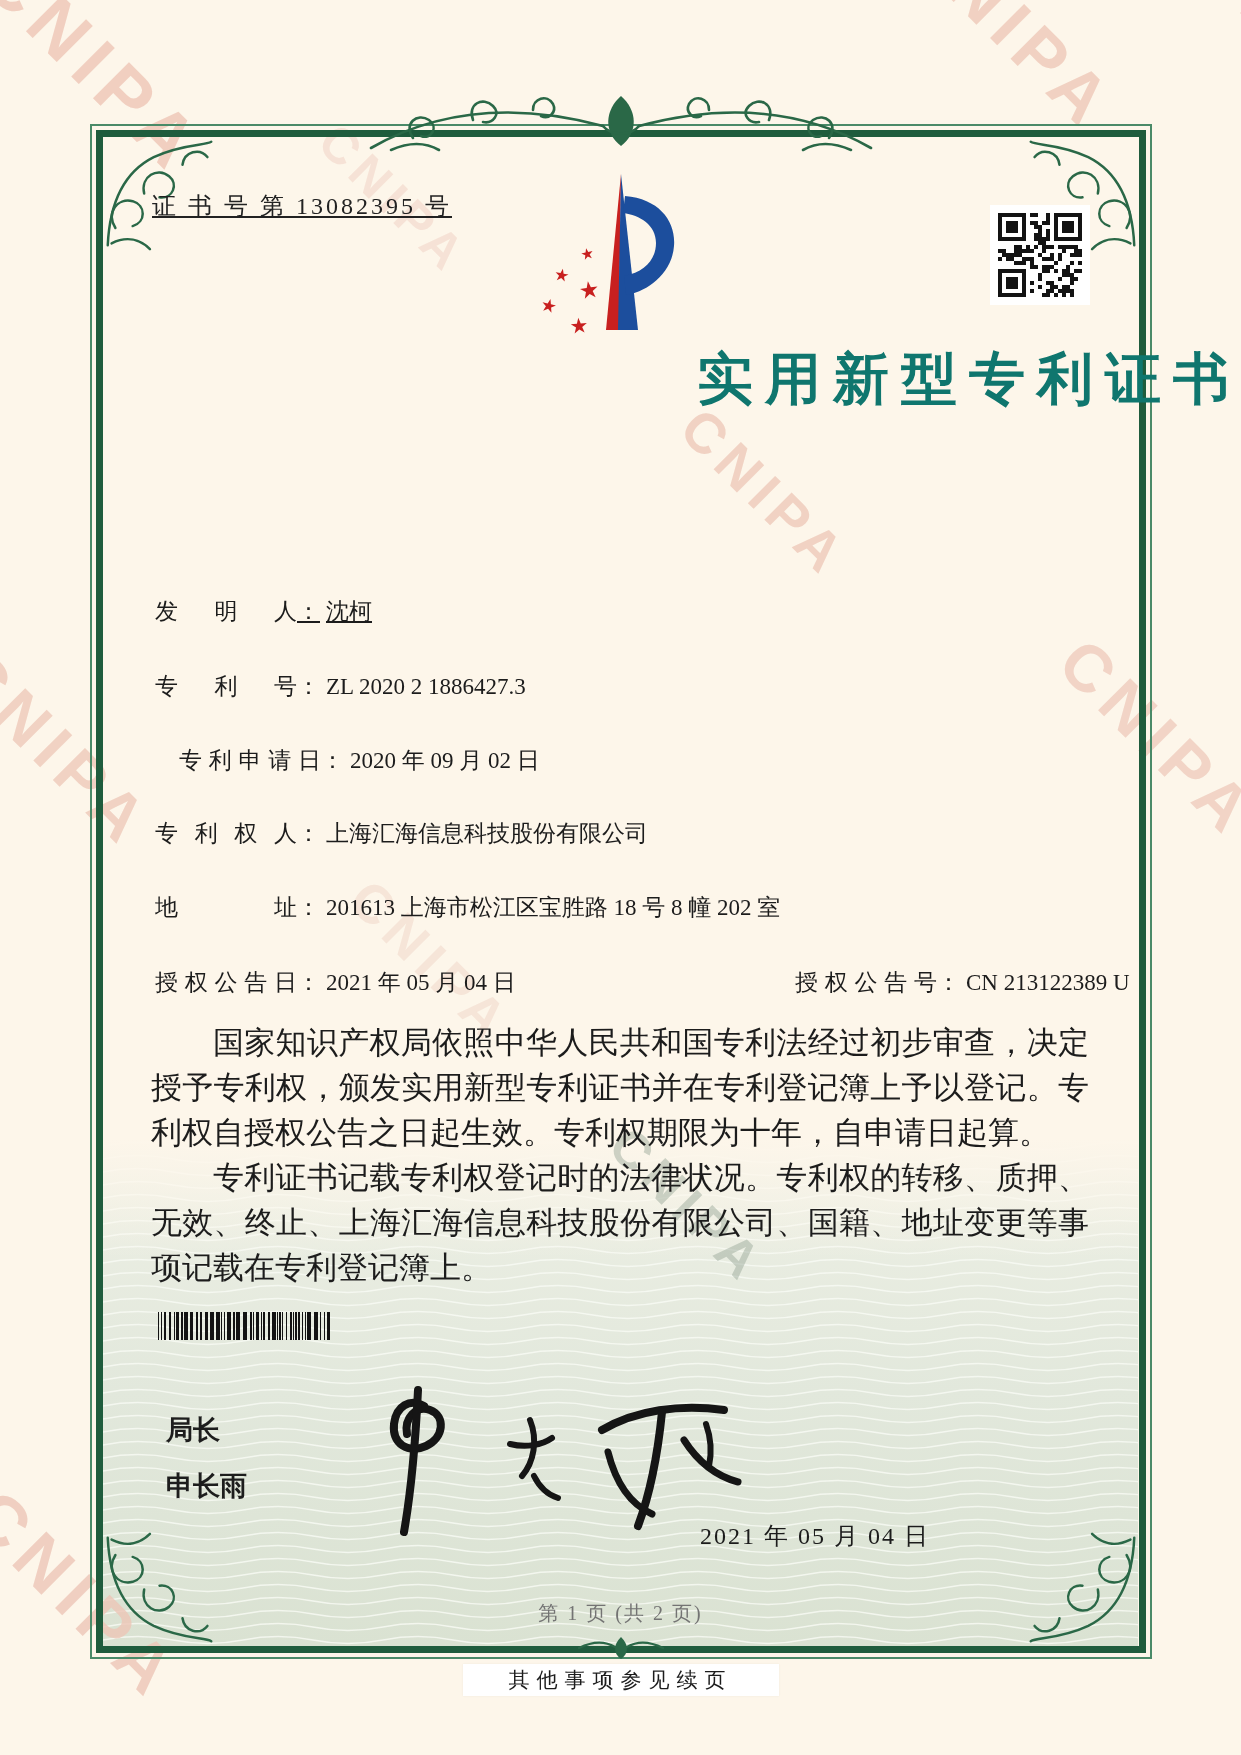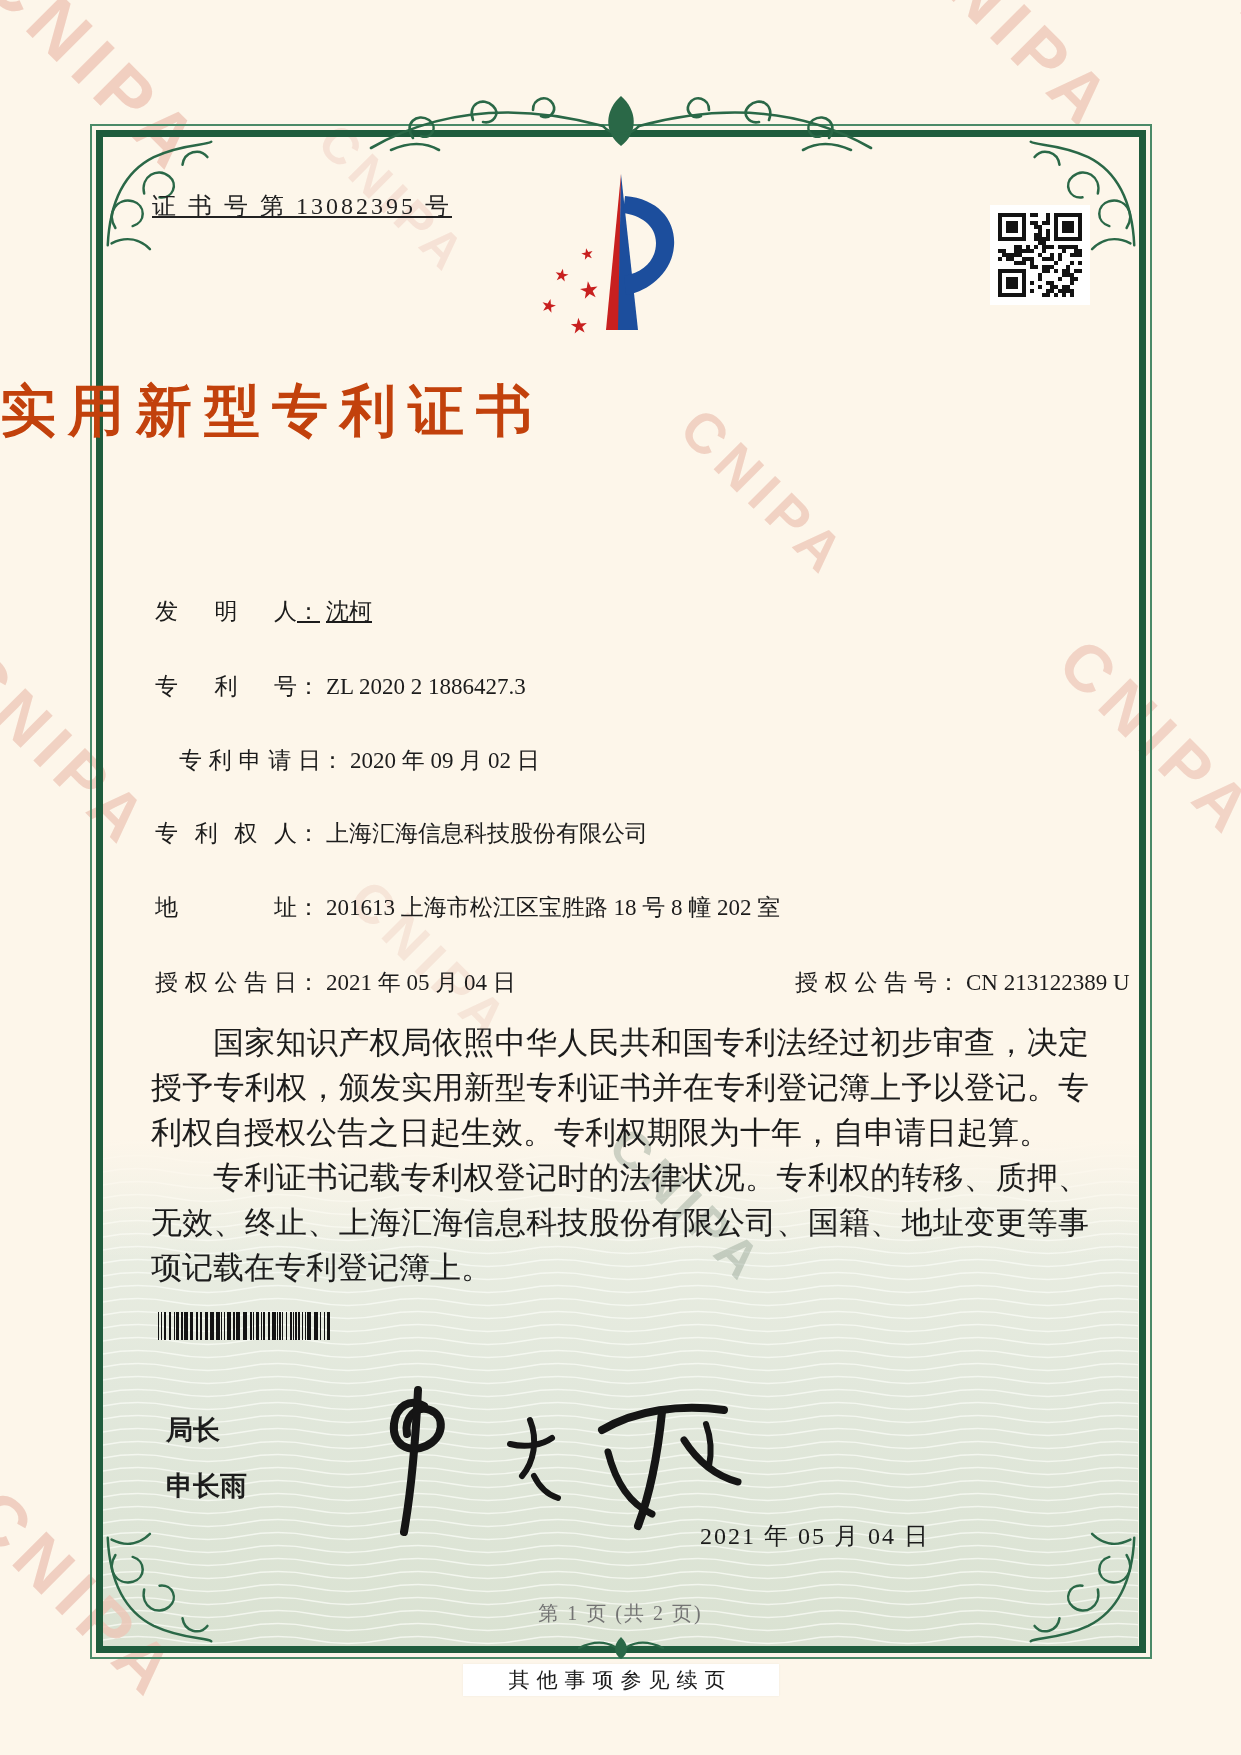--- a/index.html
+++ b/index.html
@@ -19,22 +19,22 @@
     z-index:2; pointer-events:none; }
   
   .frame-outer { position:absolute; left:90px; top:124px; right:89px; bottom:96px;
     border:2px solid #4a8a68; z-index:3; pointer-events:none; }
   .frame-inner { position:absolute; left:96px; top:130px; right:95px; bottom:102px;
     border:7px solid #1f5c3d; z-index:3; pointer-events:none; }
   .ornament { position:absolute; z-index:4; pointer-events:none; }
   
   .content { position:absolute; inset:0; z-index:5; }
   .cert-no { position:absolute; left:152px; top:190px; font-size:24px; letter-spacing:3px; color:#222;text-decoration:underline; }
-  .doc-title { position:absolute; left:0; width:100%; top:342px; text-align:left;
-    font-size:56px; font-weight:bold; letter-spacing:12px; color:#c2410c;margin-top:32px; }
+  .doc-title { position:absolute; left:0; width:100%; top:342px; text-align:right;
+    font-size:56px; font-weight:bold; letter-spacing:12px; color:#0f766e; }
   .field-row { position:absolute; left:155px; font-size:23px; height:32px; white-space:nowrap; }
   .f-label { display:inline-block; width:142px; text-align:justify; text-align-last:justify; vertical-align:bottom; }
   .f-colon { margin-right:6px; }
   .grant-right { position:absolute; left:640px; top:0; white-space:nowrap; }
   .paras { position:absolute; left:151px; top:1020px; width:938px; font-size:31px;
     line-height:45px; text-align:justify; }
   .paras p { margin:0; text-indent:2em; }
   .barcode { position:absolute; left:158px; top:1312px; width:176px; height:28px; }
   .signer-role { position:absolute; left:166px; top:1412px; font-family:"Liberation Sans",sans-serif;
     font-size:27px; font-weight:600; color:#1d1d1d; }

